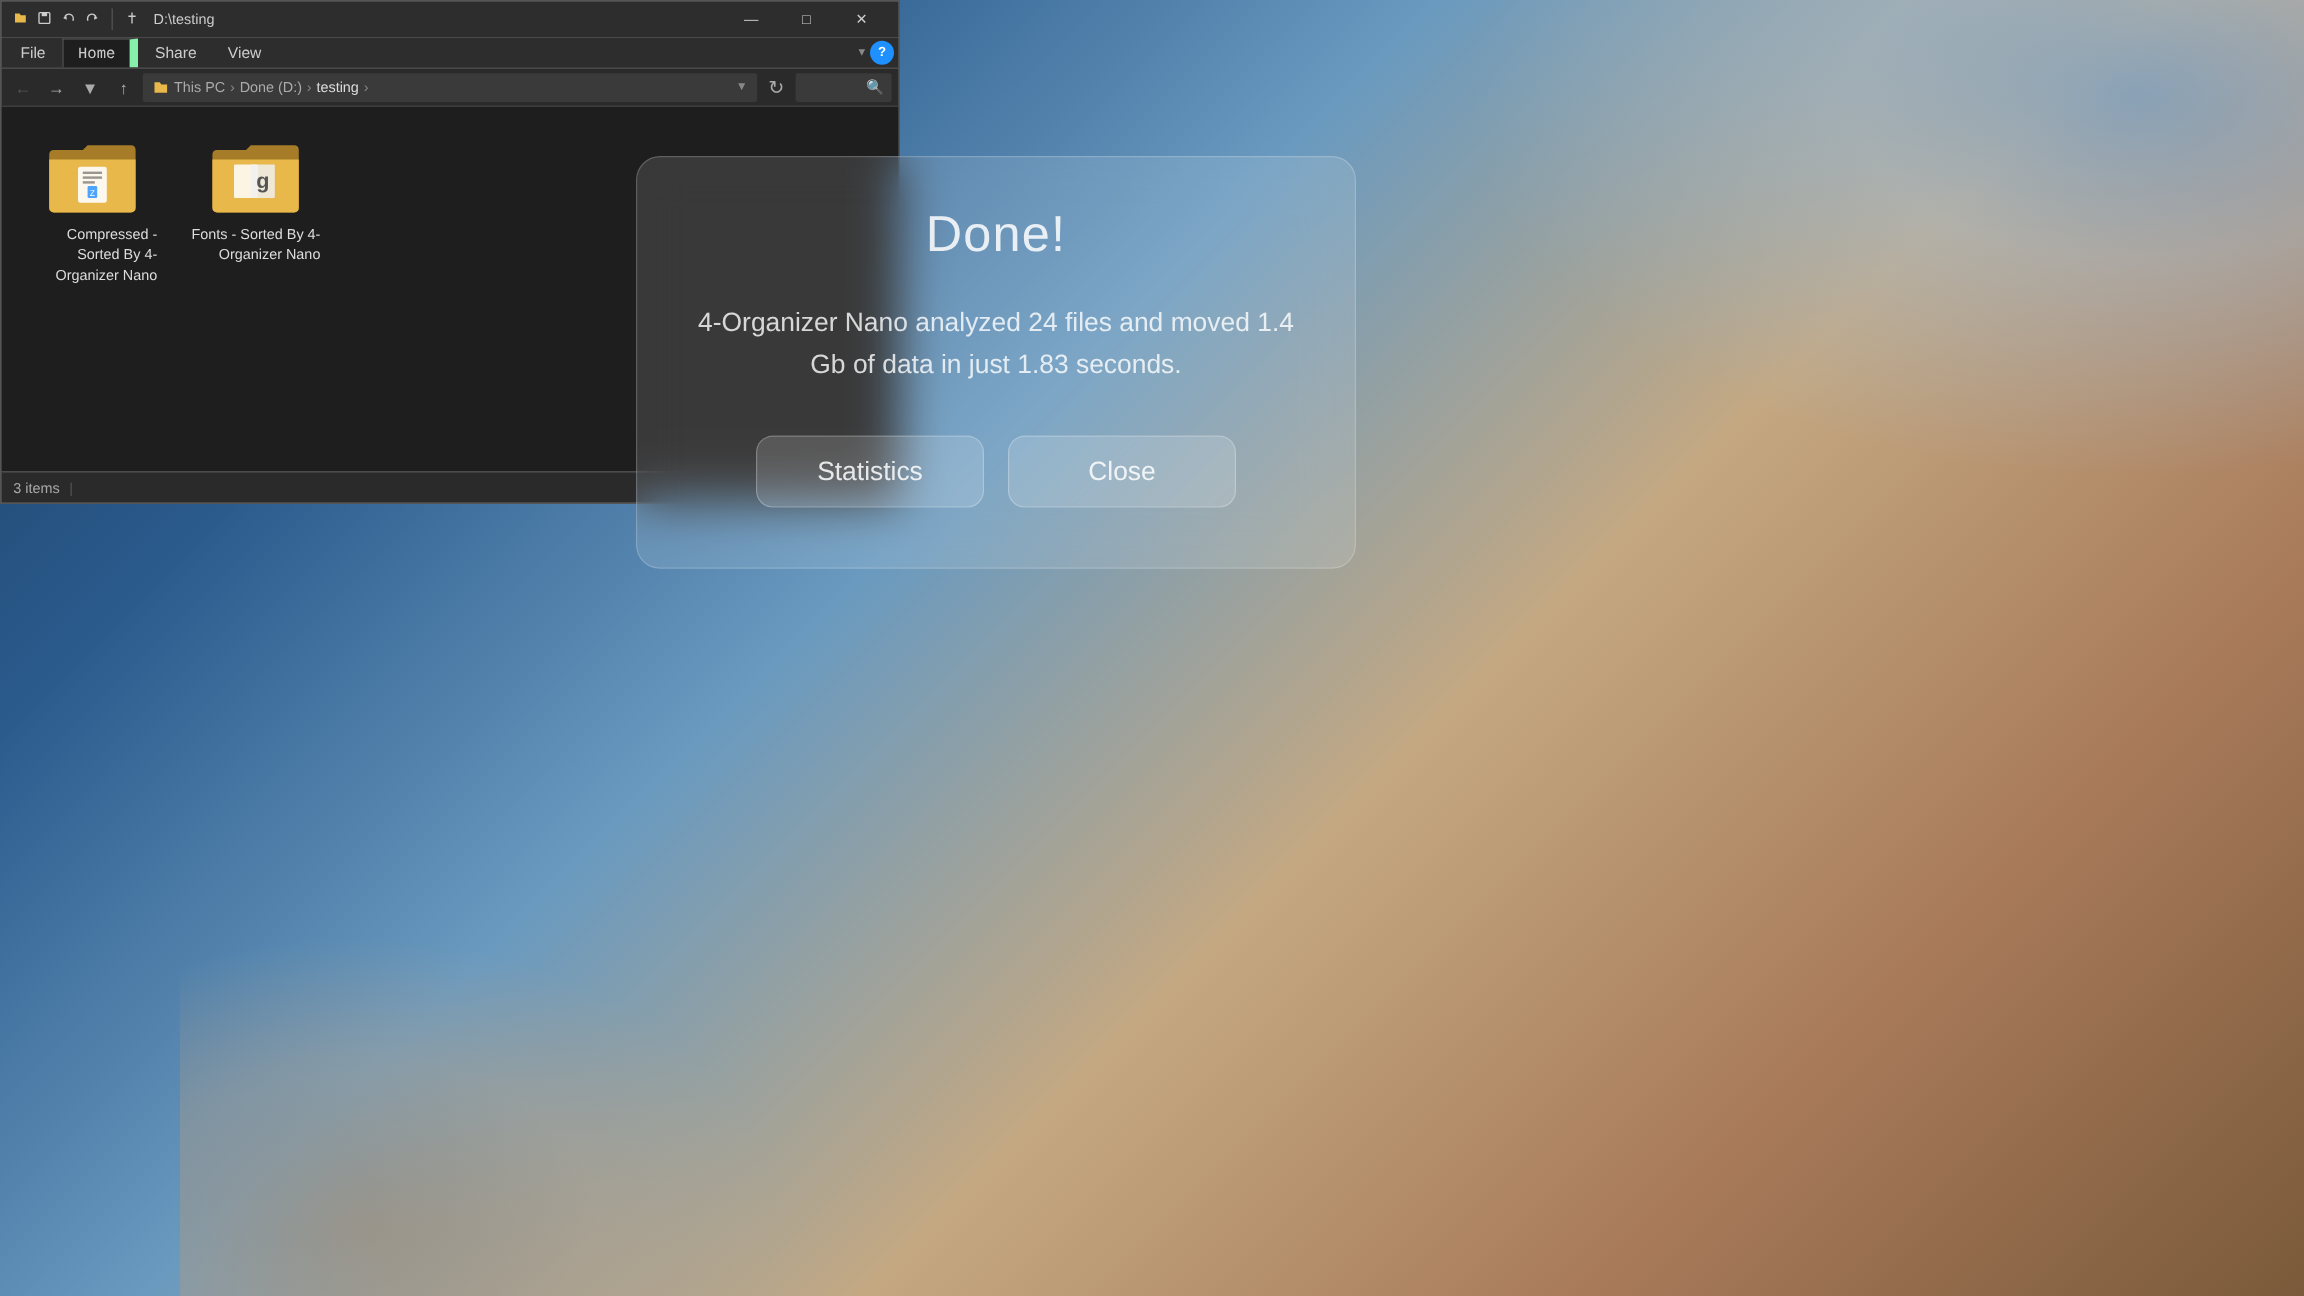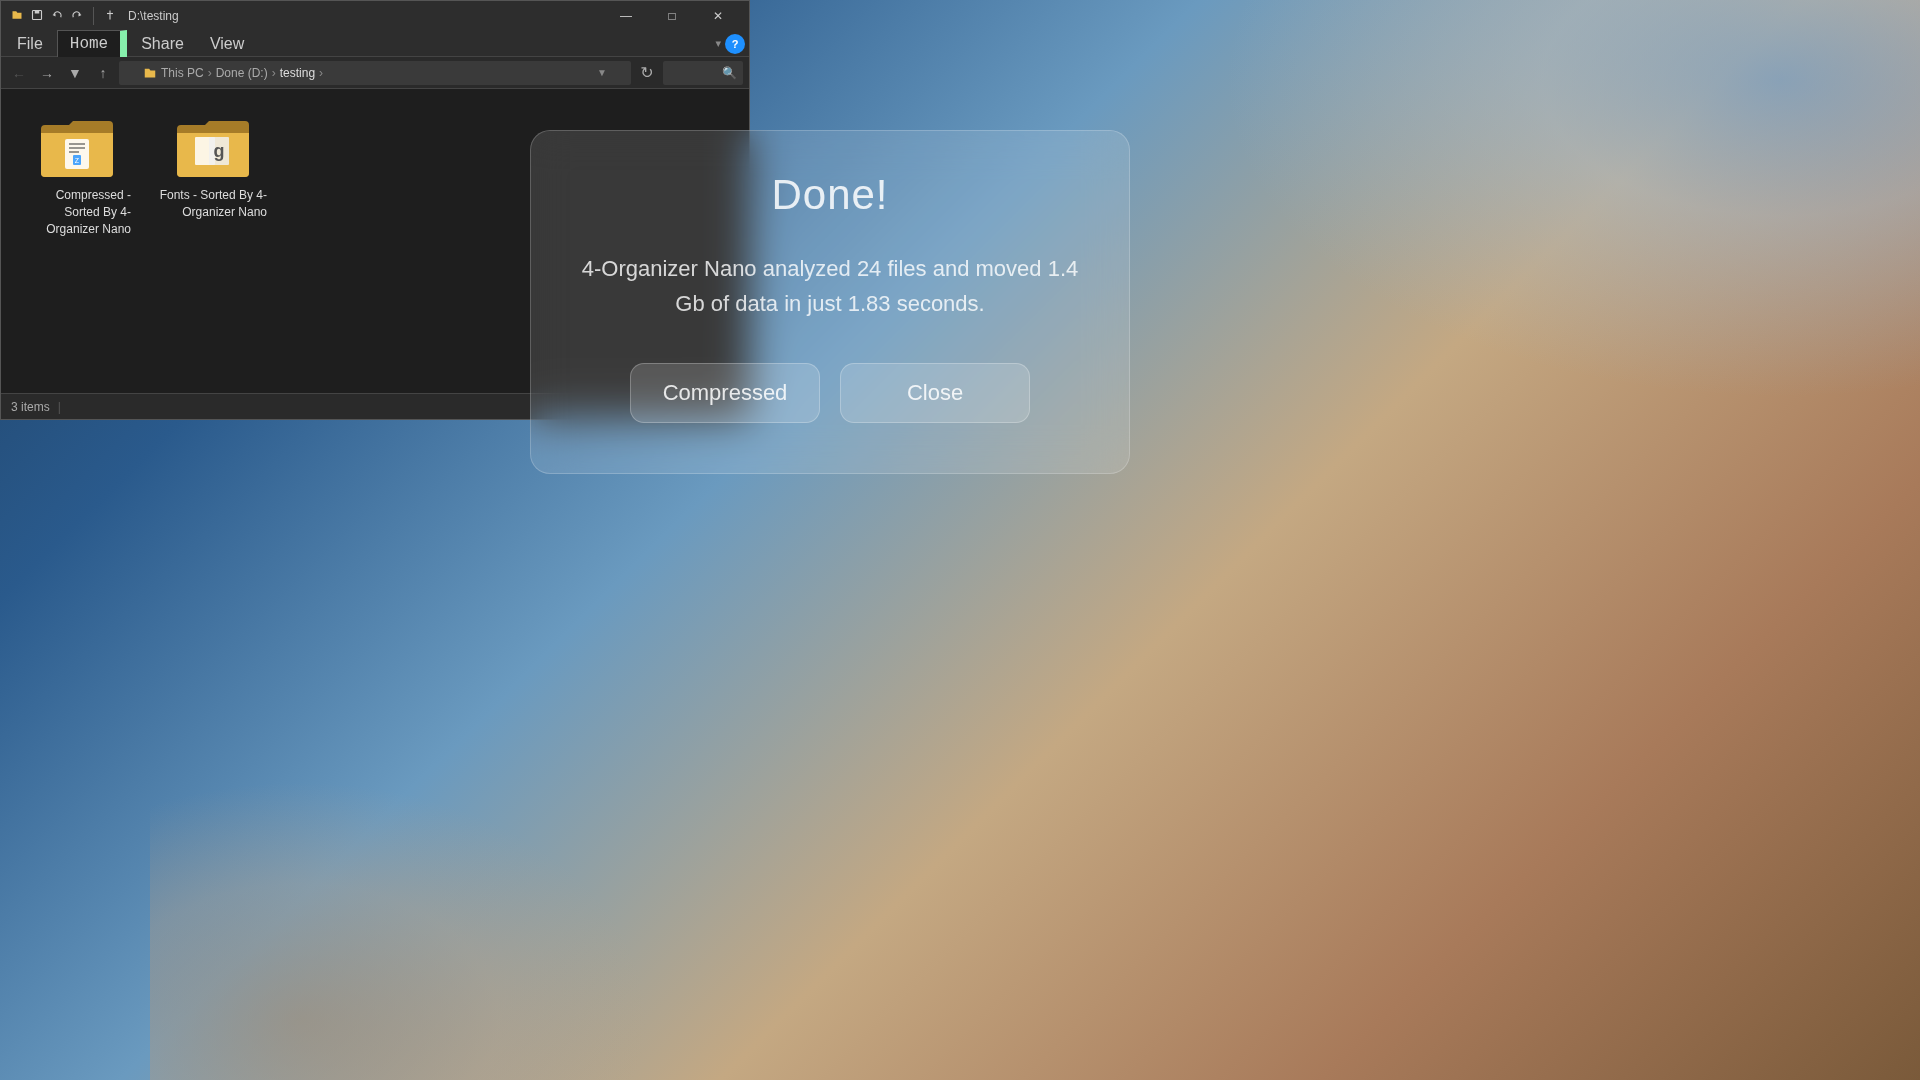--- a/index.html
+++ b/index.html
@@ -123,21 +123,21 @@
       align-items: center;
       padding: 0 4px;
       gap: 2px;
       flex-shrink: 0;
       border-bottom: 1px solid #444;
     }
 
     .ribbon-tab {
       padding: 4px 12px;
       color: #ccc;
-      font-size: 16px;
+      font-size: 13px;
       cursor: pointer;
       text-align: center;
     }
 
     .ribbon-tab.active {
       background: #1e1e1e;
       border-top: 1px solid #555;
       border-left: 1px solid #555;
       border-right: 7px solid #86efac;
       font-family: Liberation Mono, monospace;
@@ -183,21 +183,21 @@
 
     .nav-btn.disabled { color: #555; cursor: default; }
 
     .address-path {
       flex: 1;
       display: flex;
       align-items: center;
       background: #3a3a3a;
       height: 24px;
       border-radius: 2px;
-      padding: 0 24px;
+      padding: 0 8px;
       gap: 4px;
       font-size: 12px;
       color: #ddd;
     }
 
     .path-separator { color: #888; }
 
     .address-path-dropdown {
       margin-left: auto;
       color: #888;
@@ -512,17 +512,17 @@
 
 </div>
 
 <div class="dialog-overlay">
 
   <div class="done-title">Done!</div>
 
   <div class="done-message">4-Organizer Nano analyzed 24 files and moved 1.4 Gb of data in just 1.83 seconds.</div>
 
   <div class="dialog-buttons">
-    <button class="dialog-btn">Compressed</button>
+    <button class="dialog-btn">Statistics</button>
     <button class="dialog-btn">Close</button>
   </div>
 
 </div>
 
 </body></html>

